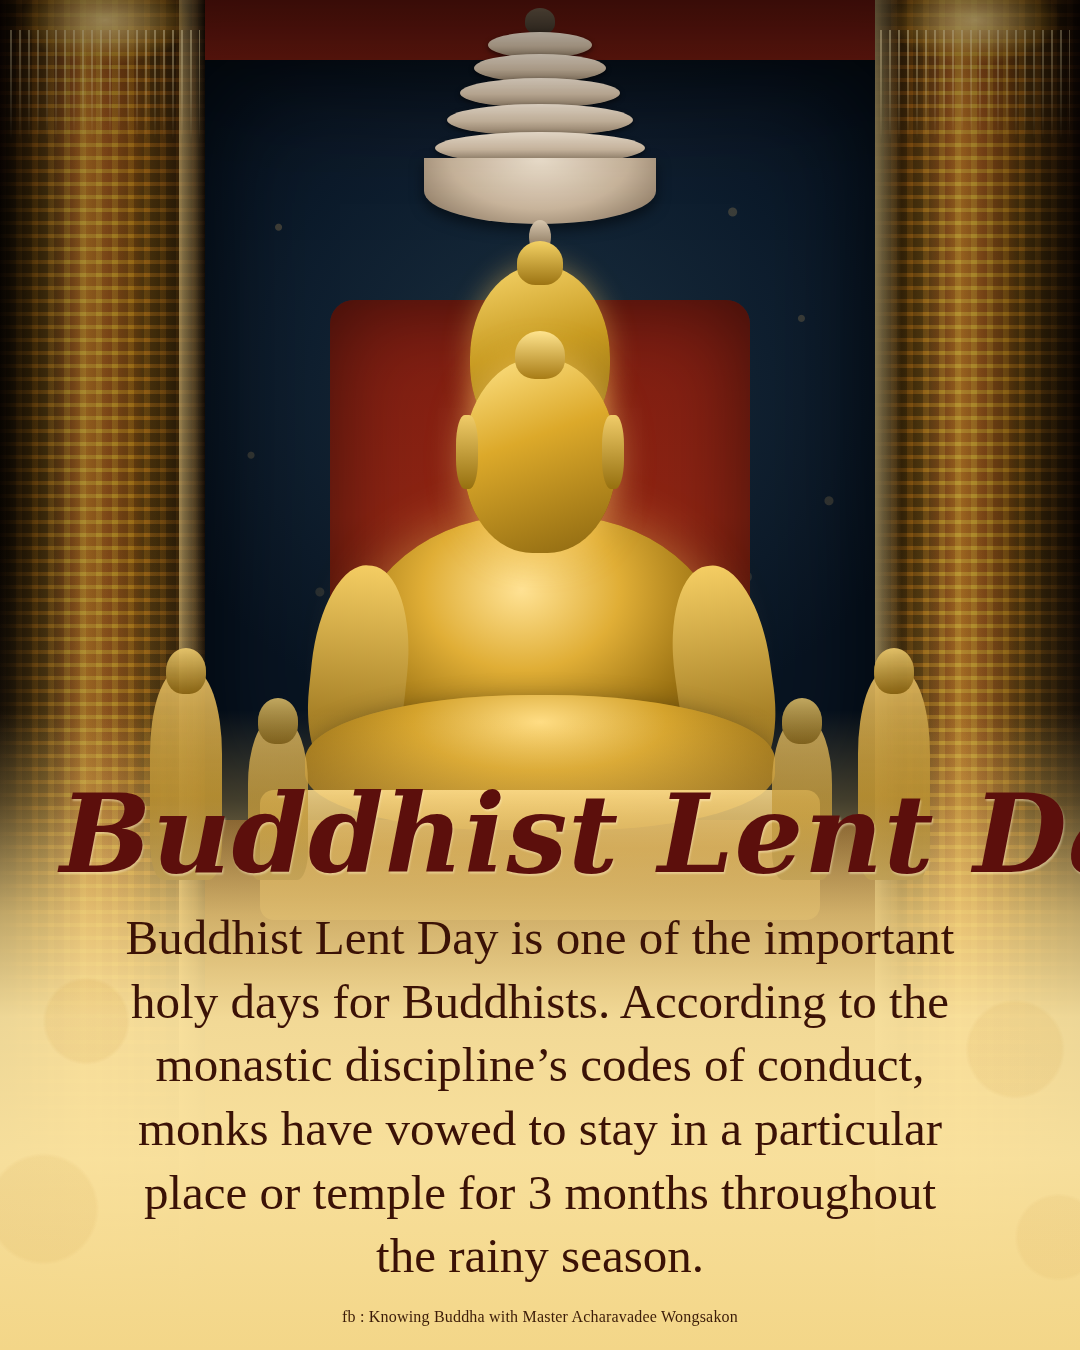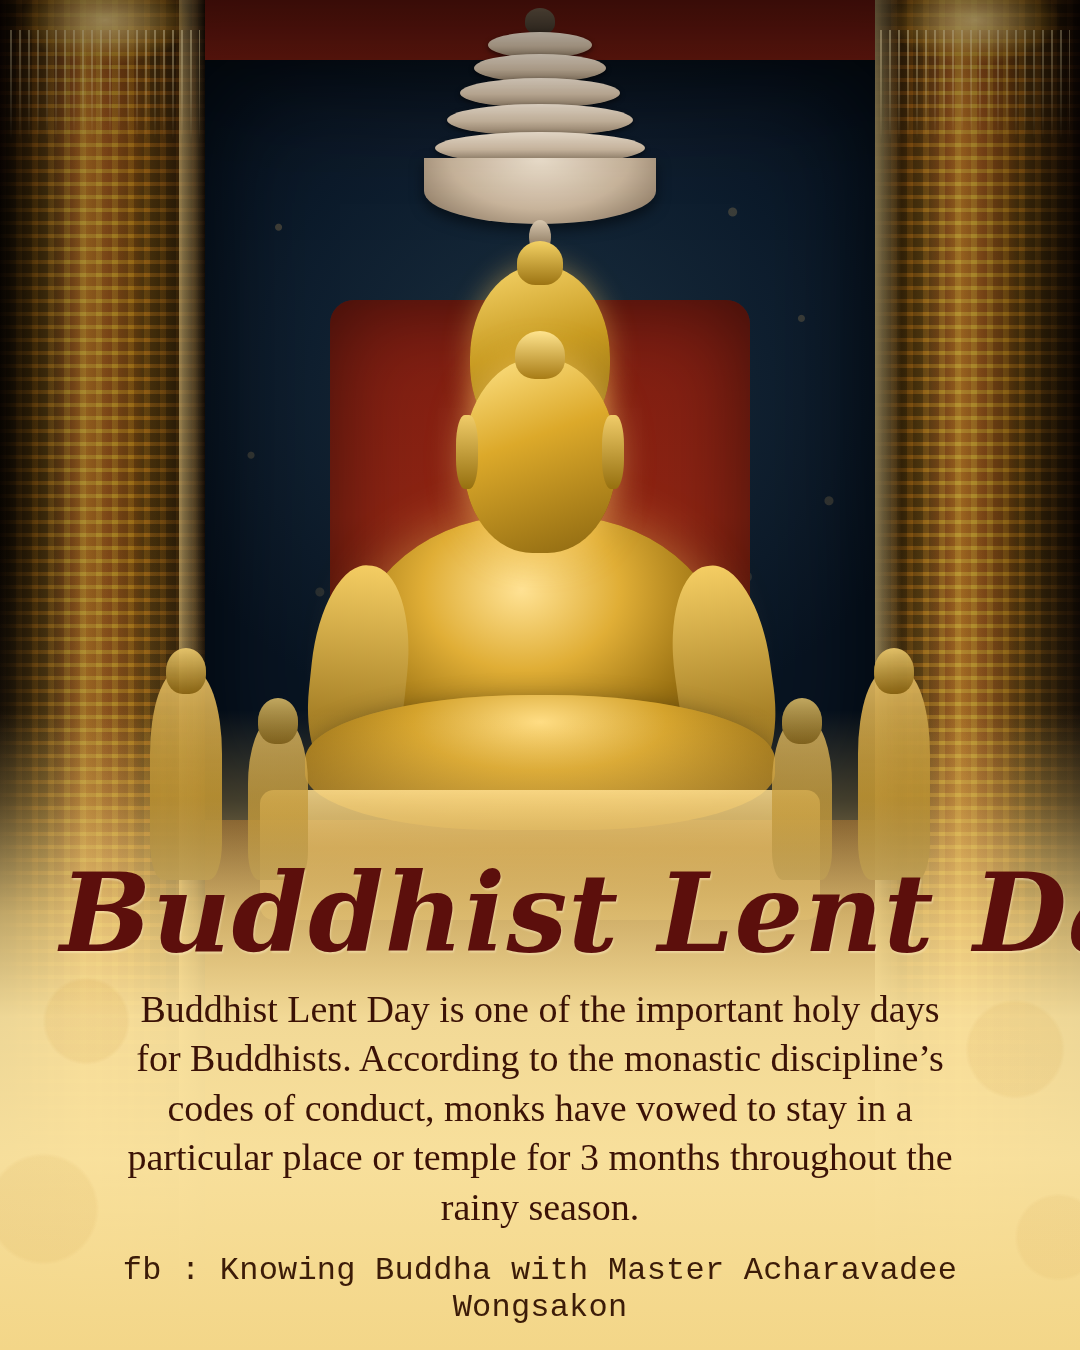--- a/index.html
+++ b/index.html
@@ -329,29 +329,29 @@
     font-size: 108px;
     line-height: 1.0;
     color: #5c0f0c;
     letter-spacing: 1px;
     margin: 0 0 18px 0;
     text-shadow: 1px 2px 2px rgba(255,240,200,0.45);
     white-space: nowrap;
   }
   .body-text {
     font-family: "Liberation Serif", serif;
-    font-size: 38px;
+    font-size: 49px;
     line-height: 1.30;
     color: #3b1206;
     margin: 0 auto 20px;
     max-width: 840px;
   }
   .credit {
-    font-family: Liberation Mono, monospace;
-    font-size: 32px;
+    font-family: Liberation Serif, serif;
+    font-size: 16px;
     color: #3c1c08;
     margin: 0 0 6px 0;
     letter-spacing: 0.2px;
   }
 </style>
 </head>
 <body>
 
 <div id="poster">
 

